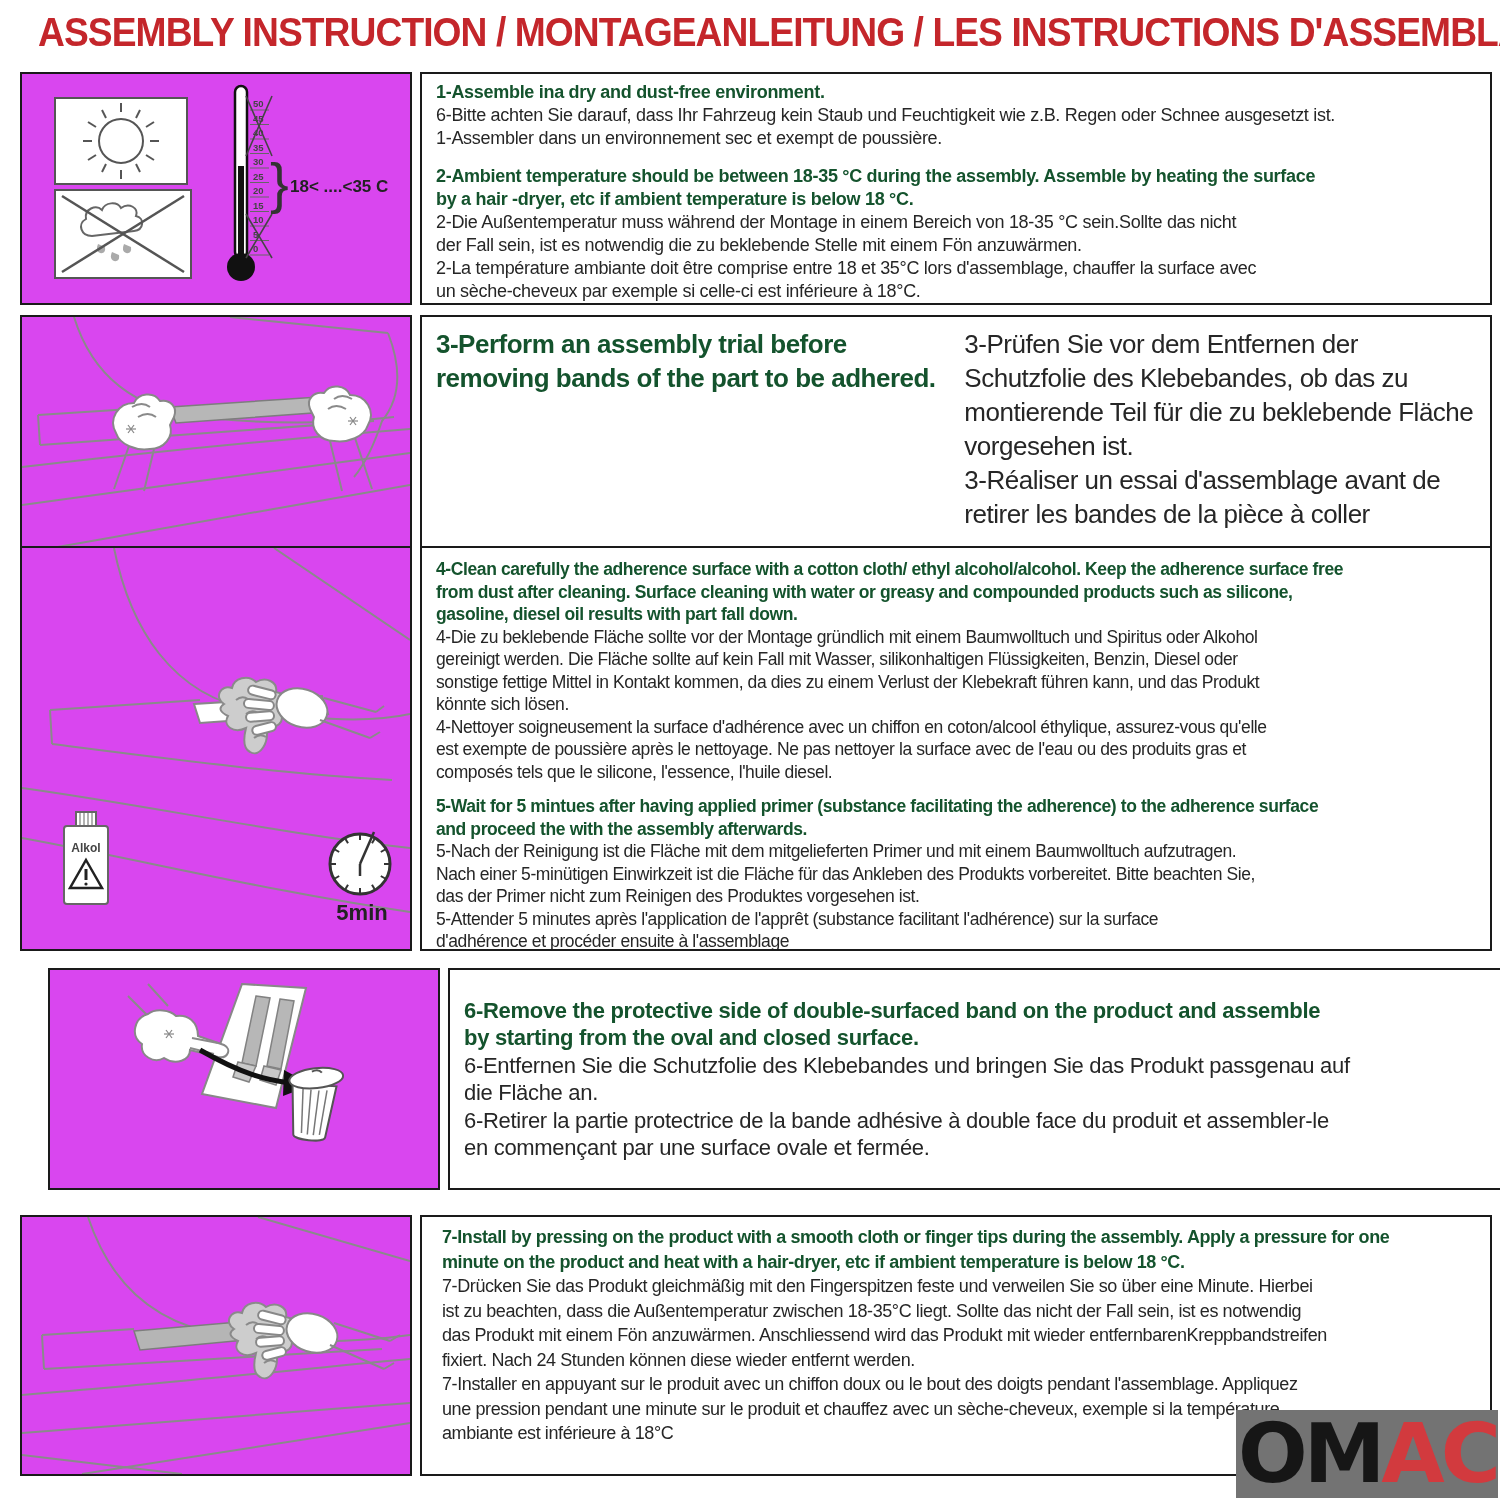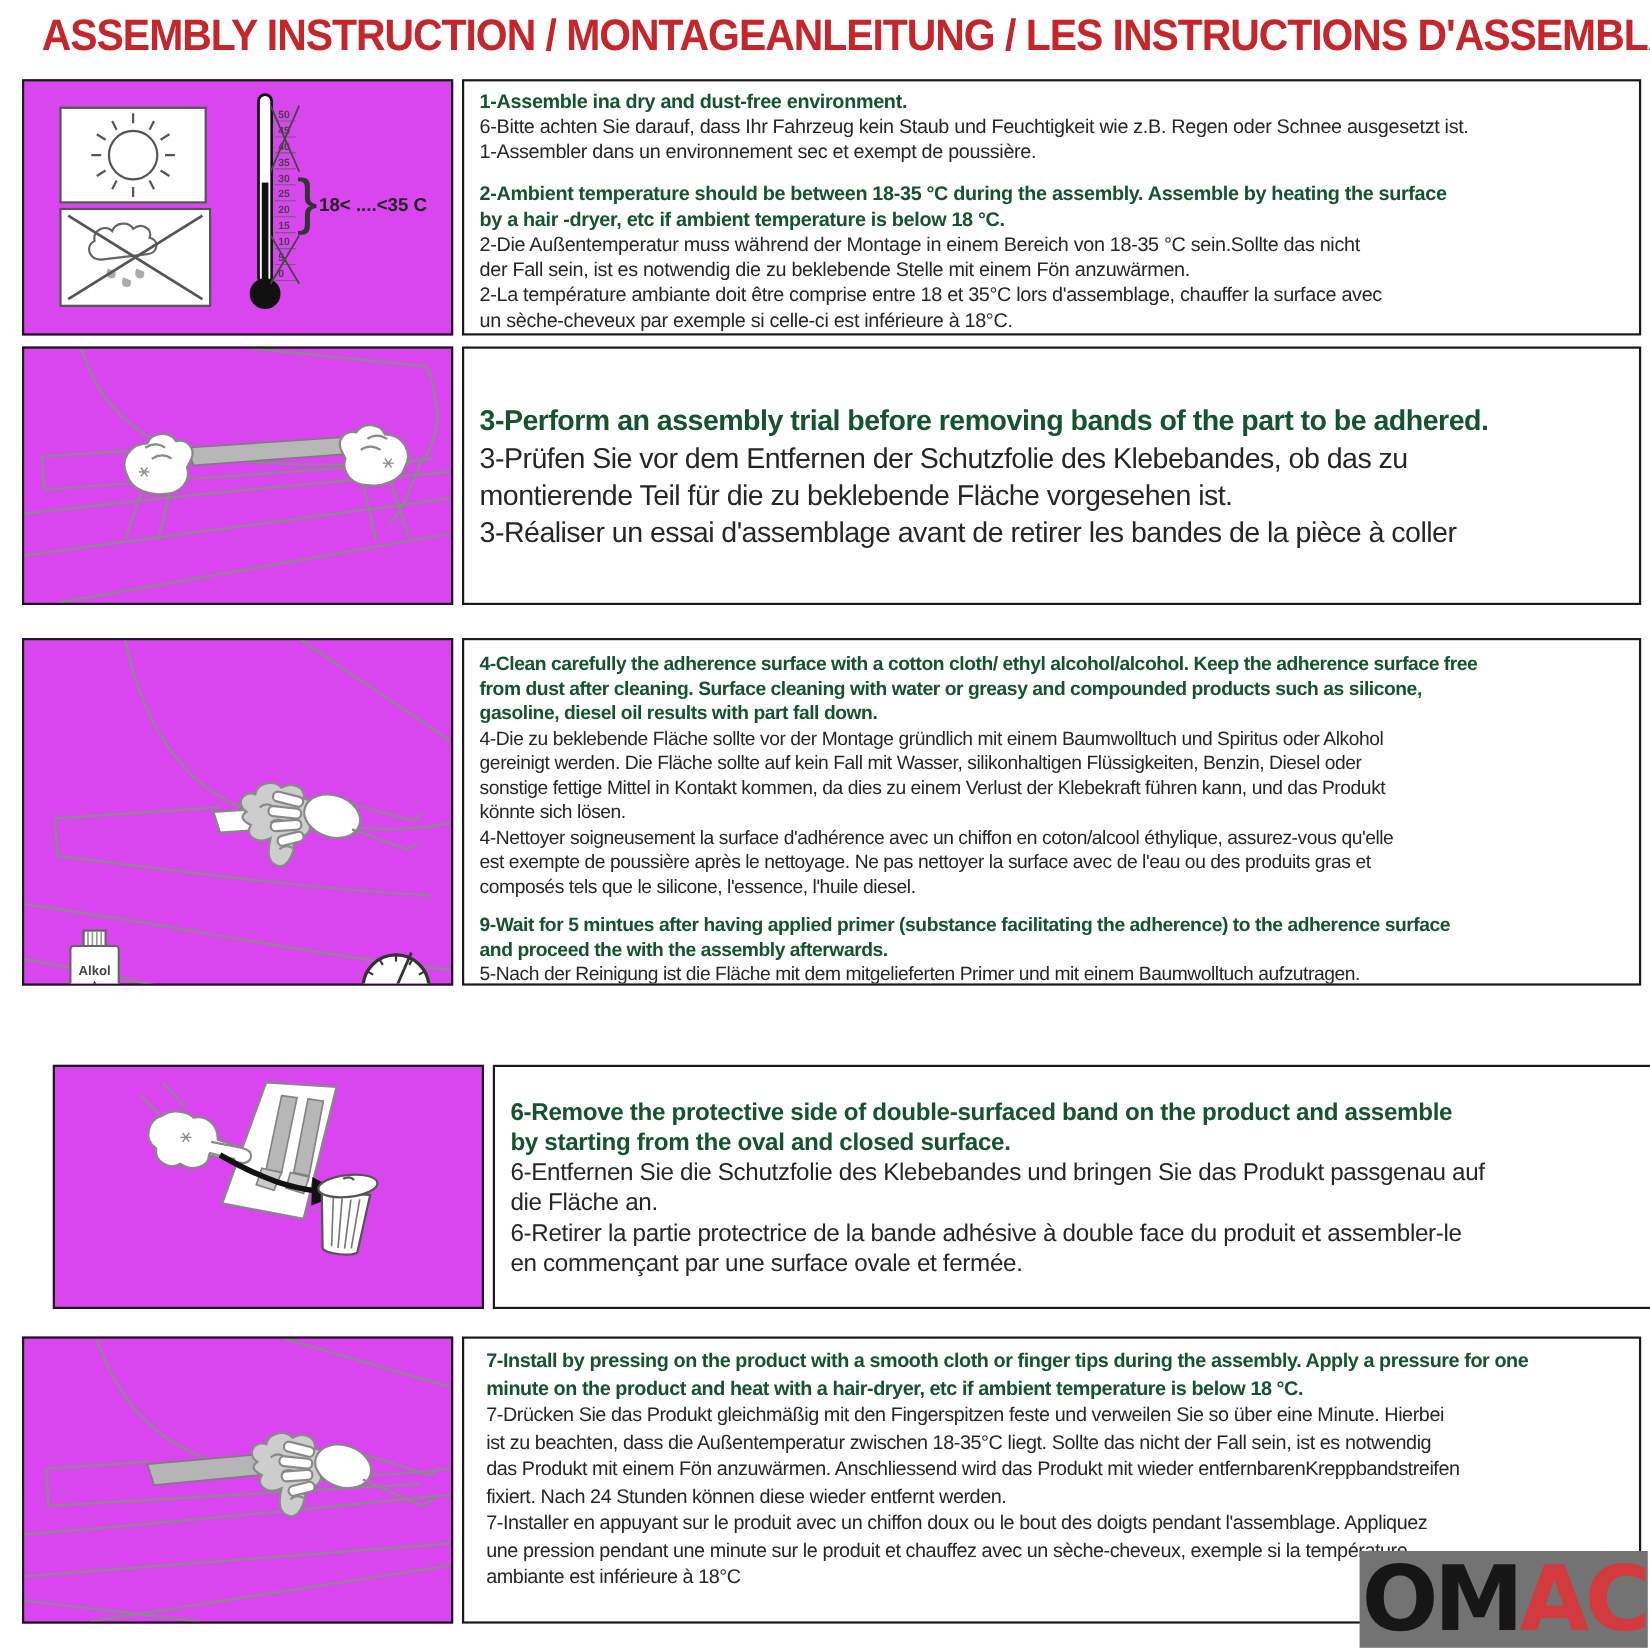--- a/index.html
+++ b/index.html
@@ -21,24 +21,24 @@
     background:#fff;box-sizing:border-box;overflow:hidden;
   }
   .t{margin:0;white-space:pre-line;}
   .t.bold{font-weight:bold;color:#14532d;}
   
   .r1{top:72px;height:233px;}
   .tb1{padding:7px 14px;font-size:18px;line-height:23px;letter-spacing:-0.3px;}
   .tb1 .gap{margin-top:15px;}
   
   .r2{top:315px;height:235px;}
-  .tb2{display:flex;flex-direction:column;justify-content:center;
+  .tb2{display:flex;justify-content:center;
        padding:10px 14px;font-size:26px;line-height:34px;letter-spacing:-0.5px;}
   
-  .r3{top:580px;height:316px;}
+  .r3{top:546px;height:405px;}
   .tb3{padding:10px 14px;font-size:17.5px;line-height:22.5px;letter-spacing:-0.4px;}
   .tb3 .gap{margin-top:12px;}
   
   .r4{top:968px;height:222px;margin-left:28px;}
   .tb4{display:flex;flex-direction:column;justify-content:center;
        padding:10px 14px;font-size:22px;line-height:27.5px;letter-spacing:-0.3px;}
   
   .r5{top:1215px;height:261px;}
   .tb5{padding:8px 20px;font-size:18px;line-height:24.5px;letter-spacing:-0.4px;}
   .logo{
@@ -247,21 +247,21 @@
     <p class="t bold">4-Clean carefully the adherence surface with a cotton cloth/ ethyl alcohol/alcohol. Keep the adherence surface free
 from dust after cleaning. Surface cleaning with water or greasy and compounded products such as silicone,
 gasoline, diesel oil results with part fall down.</p>
     <p class="t">4-Die zu beklebende Fläche sollte vor der Montage gründlich mit einem Baumwolltuch und Spiritus oder Alkohol
 gereinigt werden. Die Fläche sollte auf kein Fall mit Wasser, silikonhaltigen Flüssigkeiten, Benzin, Diesel oder
 sonstige fettige Mittel in Kontakt kommen, da dies zu einem Verlust der Klebekraft führen kann, und das Produkt
 könnte sich lösen.
 4-Nettoyer soigneusement la surface d'adhérence avec un chiffon en coton/alcool éthylique, assurez-vous qu'elle
 est exempte de poussière après le nettoyage. Ne pas nettoyer la surface avec de l'eau ou des produits gras et
 composés tels que le silicone, l'essence, l'huile diesel.</p>
-    <p class="t bold gap">9-Wait for 5 mintues after having applied primer (substance facilitating the adherence) to the adherence surface
+    <p class="t bold gap">5-Wait for 5 mintues after having applied primer (substance facilitating the adherence) to the adherence surface
 and proceed the with the assembly afterwards.</p>
     <p class="t">5-Nach der Reinigung ist die Fläche mit dem mitgelieferten Primer und mit einem Baumwolltuch aufzutragen.
 Nach einer 5-minütigen Einwirkzeit ist die Fläche für das Ankleben des Produkts vorbereitet. Bitte beachten Sie,
 das der Primer nicht zum Reinigen des Produktes vorgesehen ist.
 5-Attender 5 minutes après l'application de l'apprêt (substance facilitant l'adhérence) sur la surface
 d'adhérence et procéder ensuite à l'assemblage</p>
   </div>
 
   <div class="imgbox r4">
     <svg width="388" height="218" viewBox="0 0 388 218">

